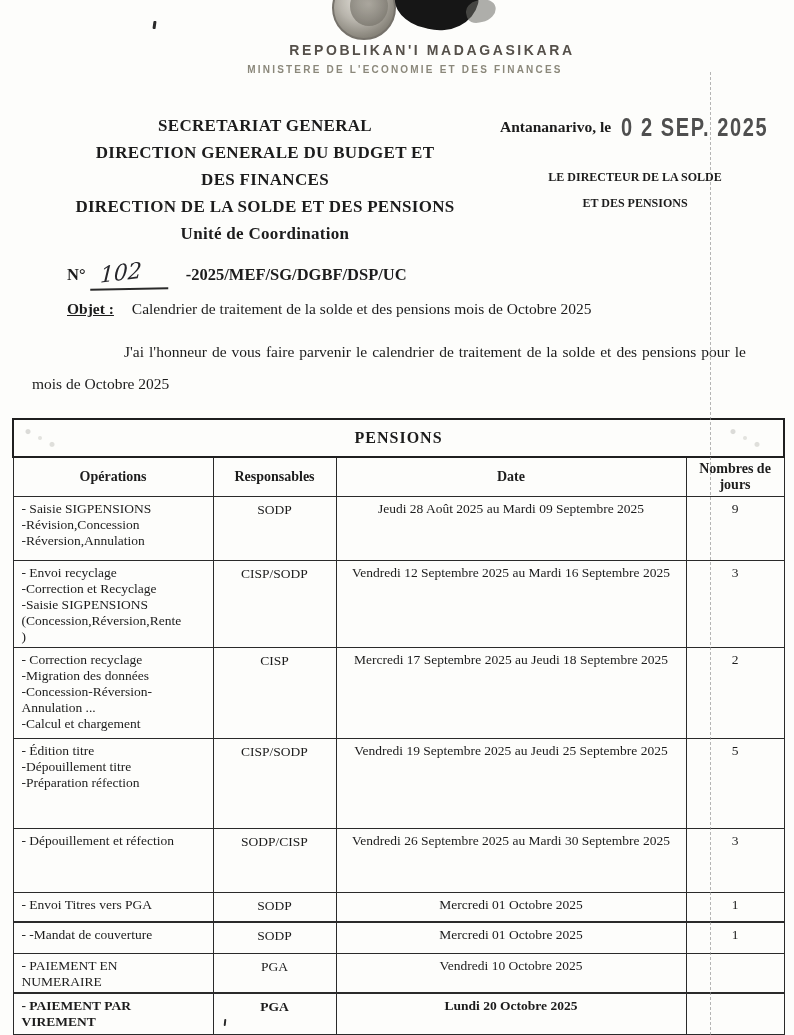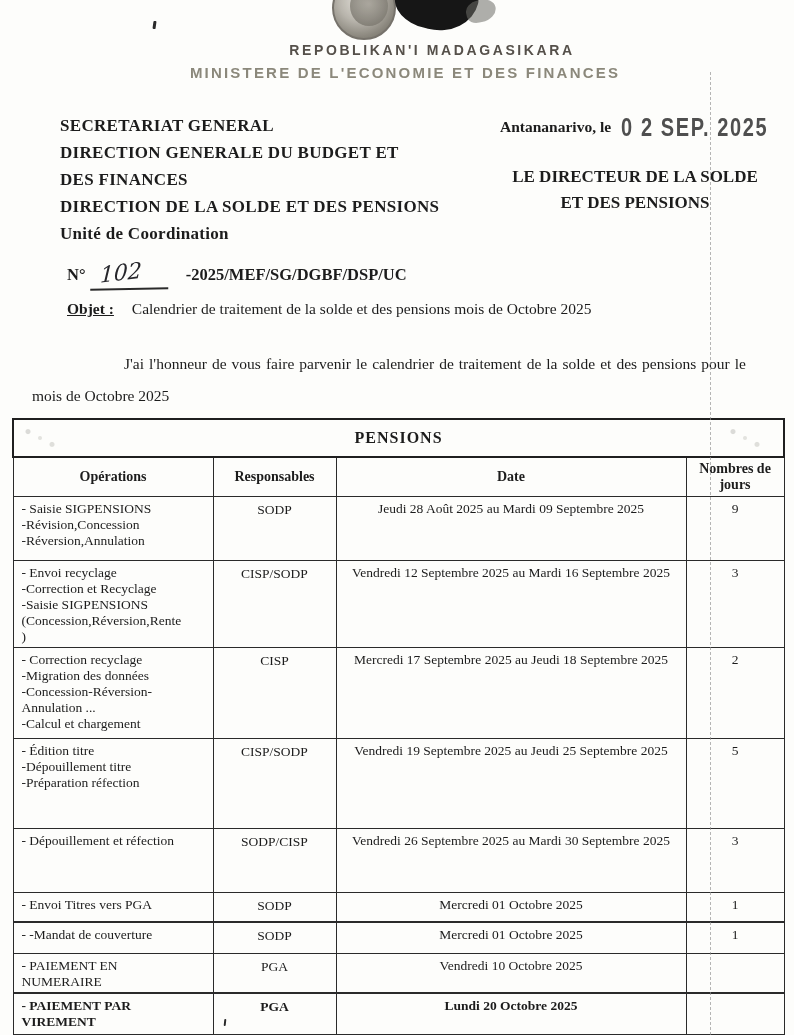--- a/index.html
+++ b/index.html
@@ -29,57 +29,57 @@
     border-radius:50% 50% 60% 40%; transform:rotate(-12deg); opacity:.55;
   }
   .republic-line {
     position:absolute; left:0; top:42px; width:794px; text-align:center;
     font-family:"Liberation Sans", sans-serif; font-weight:bold; font-size:14px;
     letter-spacing:2.6px; color:#55504a; filter:blur(.35px);
   }
   .republic-line .inner { display:inline-block; transform:translateX(35px); }
   .ministry-line {
     position:absolute; left:0; top:64px; width:794px; text-align:center;
-    font-family:"Liberation Sans", sans-serif; font-weight:bold; font-size:15px;
+    font-family:"Liberation Sans", sans-serif; font-weight:bold; font-size:10px;
     letter-spacing:2.2px; color:#8b887b; filter:blur(.45px);
   }
   .ministry-line .inner { display:inline-block; transform:translateX(8px); }
 
   
   .left-block {
-    position:absolute; left:60px; top:112px; width:410px; text-align:left;
+    position:absolute; left:60px; top:112px; width:410px; text-align:center;
     font-weight:bold; font-size:17px; line-height:27px; letter-spacing:.3px;
   }
   .right-block { position:absolute; left:500px; top:113px; width:270px; }
   .place-line { font-weight:bold; font-size:15.5px; white-space:nowrap; }
   .date-stamp {
     display:inline-block; font-family:"Liberation Sans", sans-serif; font-weight:bold;
     font-size:25px; color:#383838; letter-spacing:2px; transform:scale(.8,1.05);
     transform-origin:left center; margin-left:6px; vertical-align:-4px; opacity:.88;
     filter:blur(.3px);
   }
-  .director-line { text-align:center; font-weight:bold; font-size:17px; line-height:26px; margin-top:22px; }
+  .director-line { text-align:center; font-weight:bold; font-size:12px; line-height:26px; margin-top:22px; }
 
   
   .ref-line { position:absolute; left:67px; top:260px; font-size:16.5px; font-weight:bold; }
   .handwritten {
     display:inline-block; font-family:"DejaVu Serif", serif; font-style:italic;
     font-size:22px; font-weight:normal; color:#26262b;
     transform:rotate(-6deg) skewX(-10deg); padding:0 4px;
   }
   .hand-underline {
     display:inline-block; border-bottom:2px solid #2a2a2a; padding:0 22px 3px 6px;
     margin-right:14px; transform:rotate(-1deg);
   }
   .subject-line { position:absolute; left:67px; top:300px; font-size:15.5px; width:700px; }
   .subject-label { font-weight:bold; text-decoration:underline; margin-right:14px; }
 
   
   .body-par {
-    position:absolute; left:32px; top:348px; width:714px; font-size:15.5px;
+    position:absolute; left:32px; top:336px; width:714px; font-size:15.5px;
     line-height:32px; text-indent:92px; text-align:justify;
   }
 
   
   .pensions-table {
     position:absolute; left:12px; top:418px; width:771px;
     border-collapse:collapse; table-layout:fixed; font-size:13.5px;
   }
   .pensions-table col.c1 { width:200px; }
   .pensions-table col.c2 { width:123px; }

